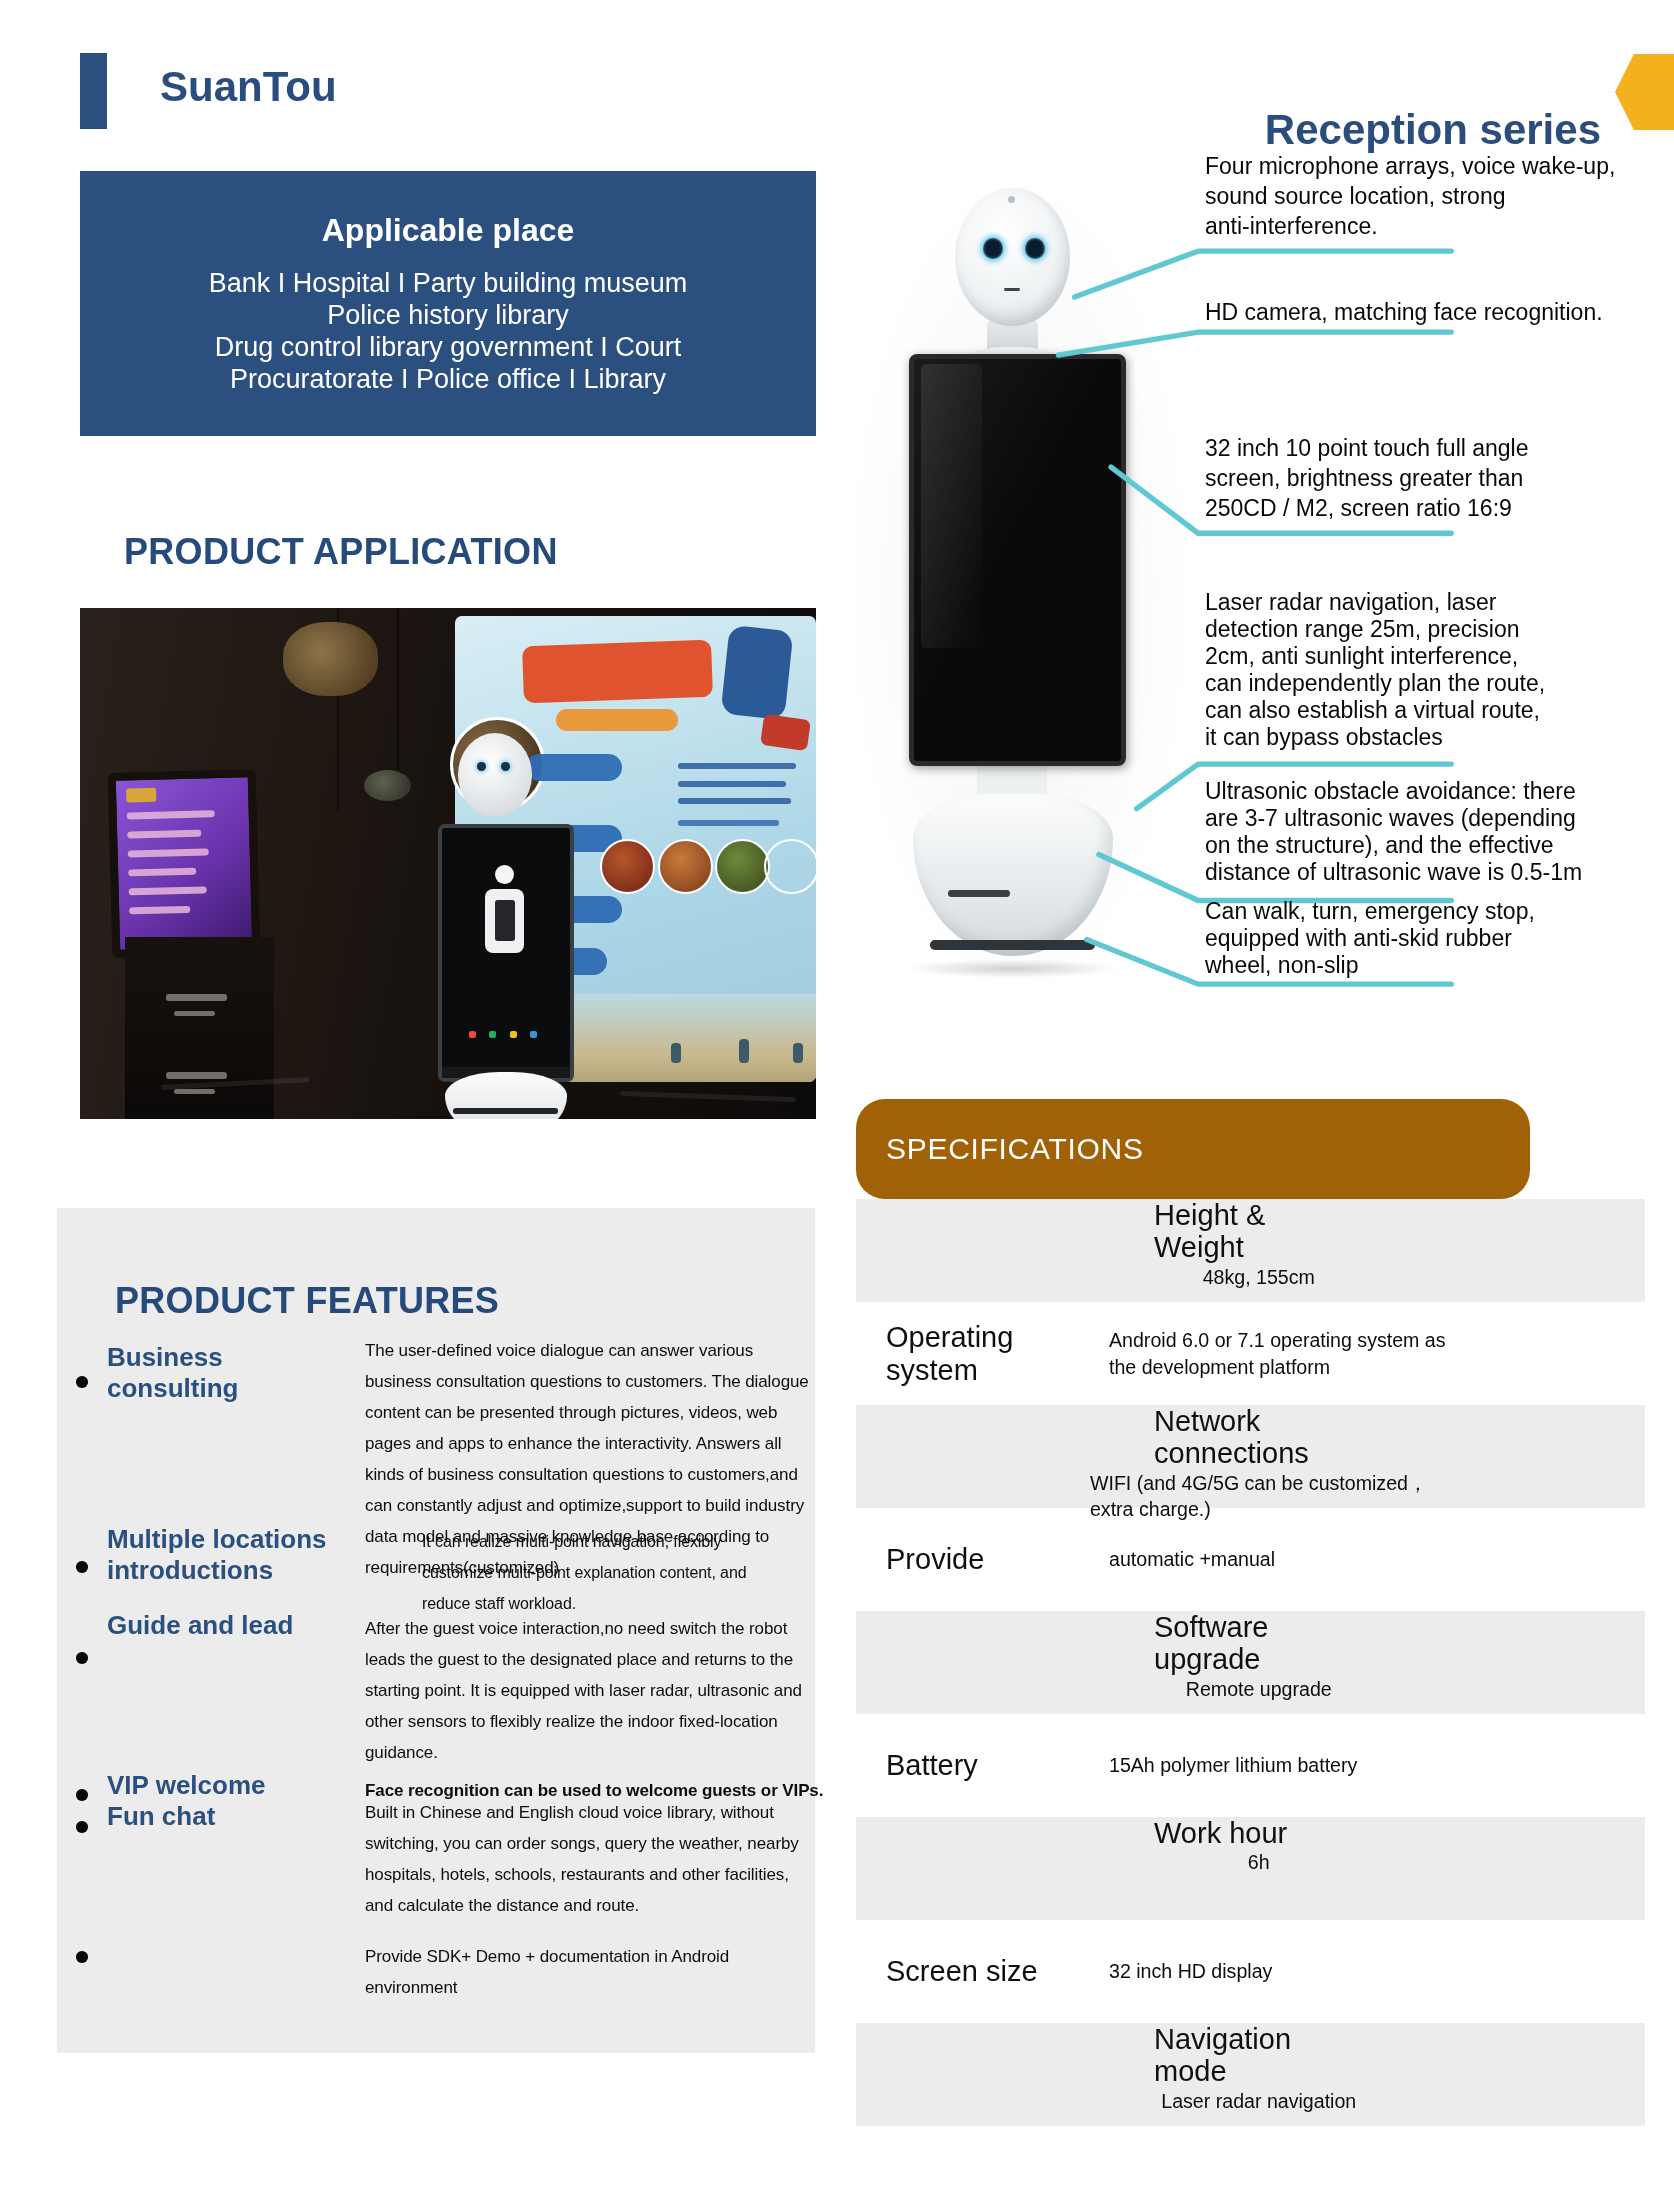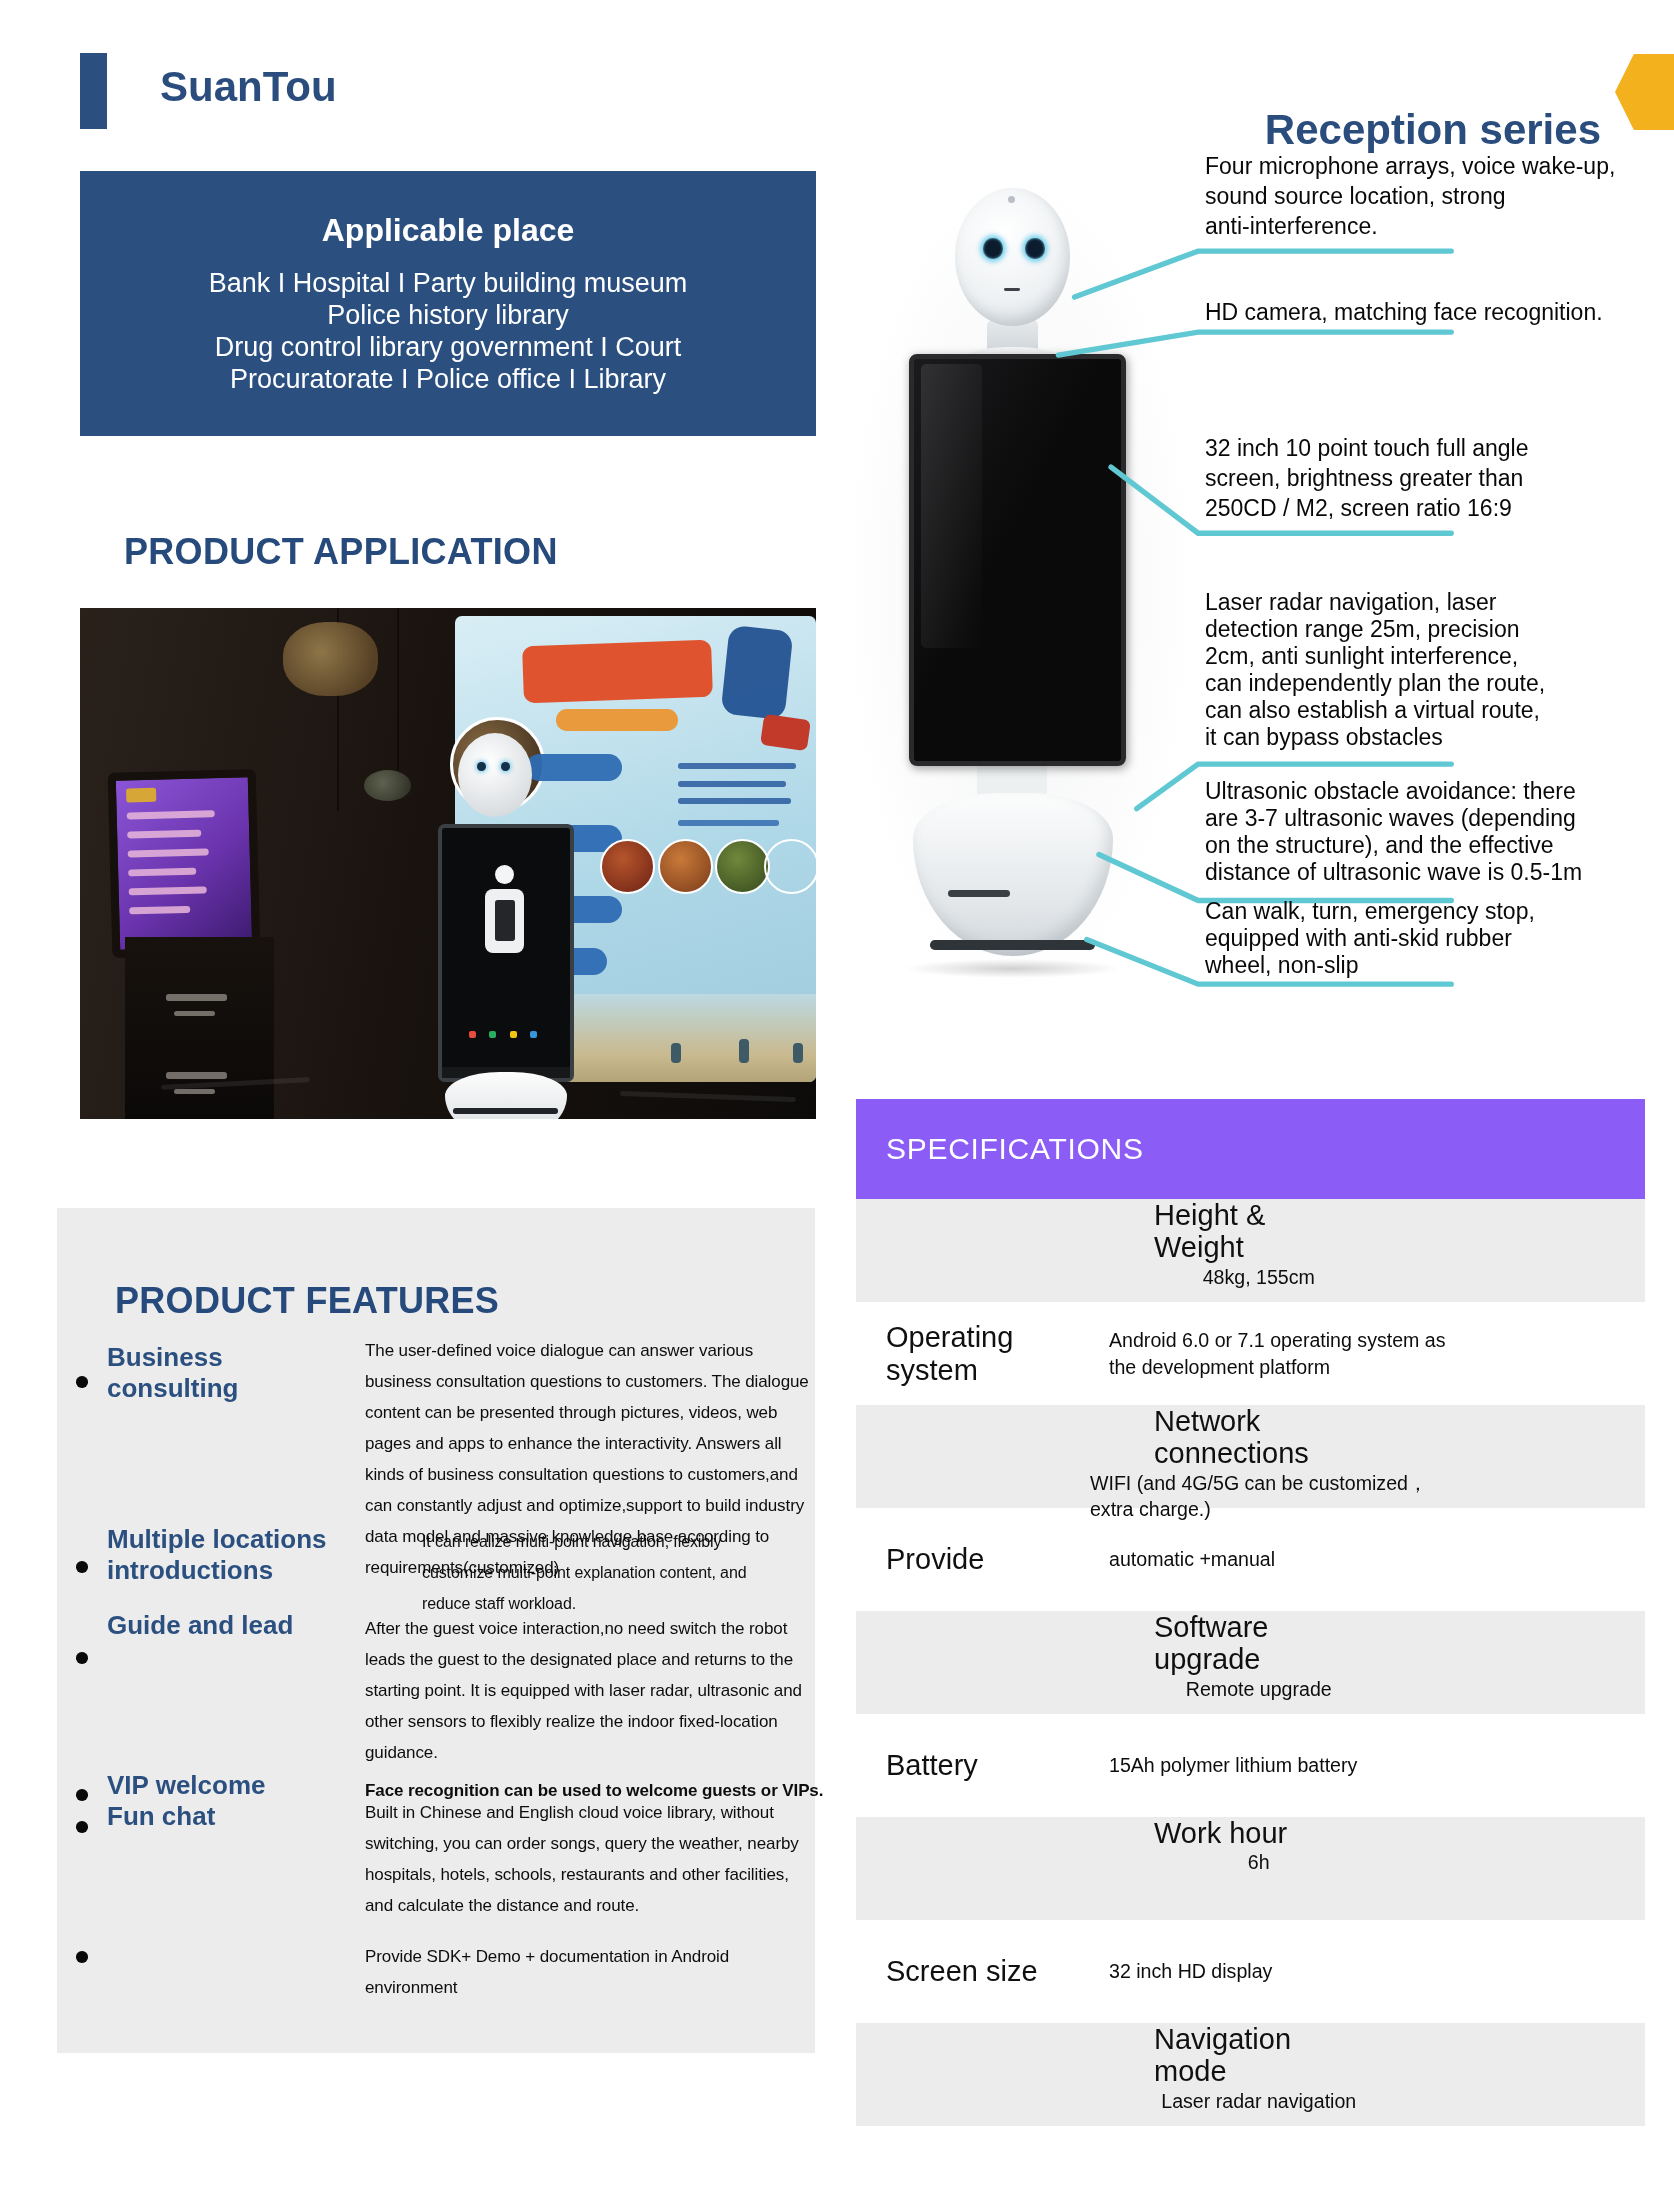--- a/index.html
+++ b/index.html
@@ -90,21 +90,21 @@
   
   .callout{left:1205px;width:449px;font-size:23px;line-height:30px;white-space:pre-line;color:#090909;z-index:4;}
   .lh-tight{line-height:27px;}
   .callout-svg{left:945px;top:135px;width:729px;height:891px;z-index:3;pointer-events:none;}
   
   .pf-box{left:57px;top:1208px;width:758px;height:845px;background:#ececec;}
   .pf-dot{width:11.5px;height:11.5px;border-radius:50%;background:#0a0a0a;}
   .pf-title{font-size:26px;line-height:1.18;font-weight:bold;color:#2b5080;}
   .pf-desc{font-size:17px;line-height:31px;color:#0d0d0d;white-space:pre-line;letter-spacing:-0.1px;}
   
-  .spec-header{left:856px;top:1099px;width:789px;height:100px;background:#8b5cf6;display:flex;align-items:center;}
+  .spec-header{left:856px;top:1099px;width:674px;height:100px;background:#a16207;display:flex;align-items:center;border-radius:29px;}
   .spec-header span{margin-left:30px;font-size:30px;color:#fff;letter-spacing:0.7px;font-weight:500;}
   .spec-table{left:856px;top:1199px;width:789px;}
   .spec-row{display:flex;align-items:center;height:103px;padding-left:30px;box-sizing:border-box;}
   .spec-row.gray{background:#ececec;flex-direction:column;}
   .spec-label{width:223px;flex:none;font-size:29px;line-height:1.12;color:#101010;white-space:pre-line;}
   .spec-value{flex:1;font-size:19.6px;line-height:1.35;color:#0d0d0d;white-space:pre-line;padding-right:13.5px;}
 </style>
 </head>
 <body>
 

